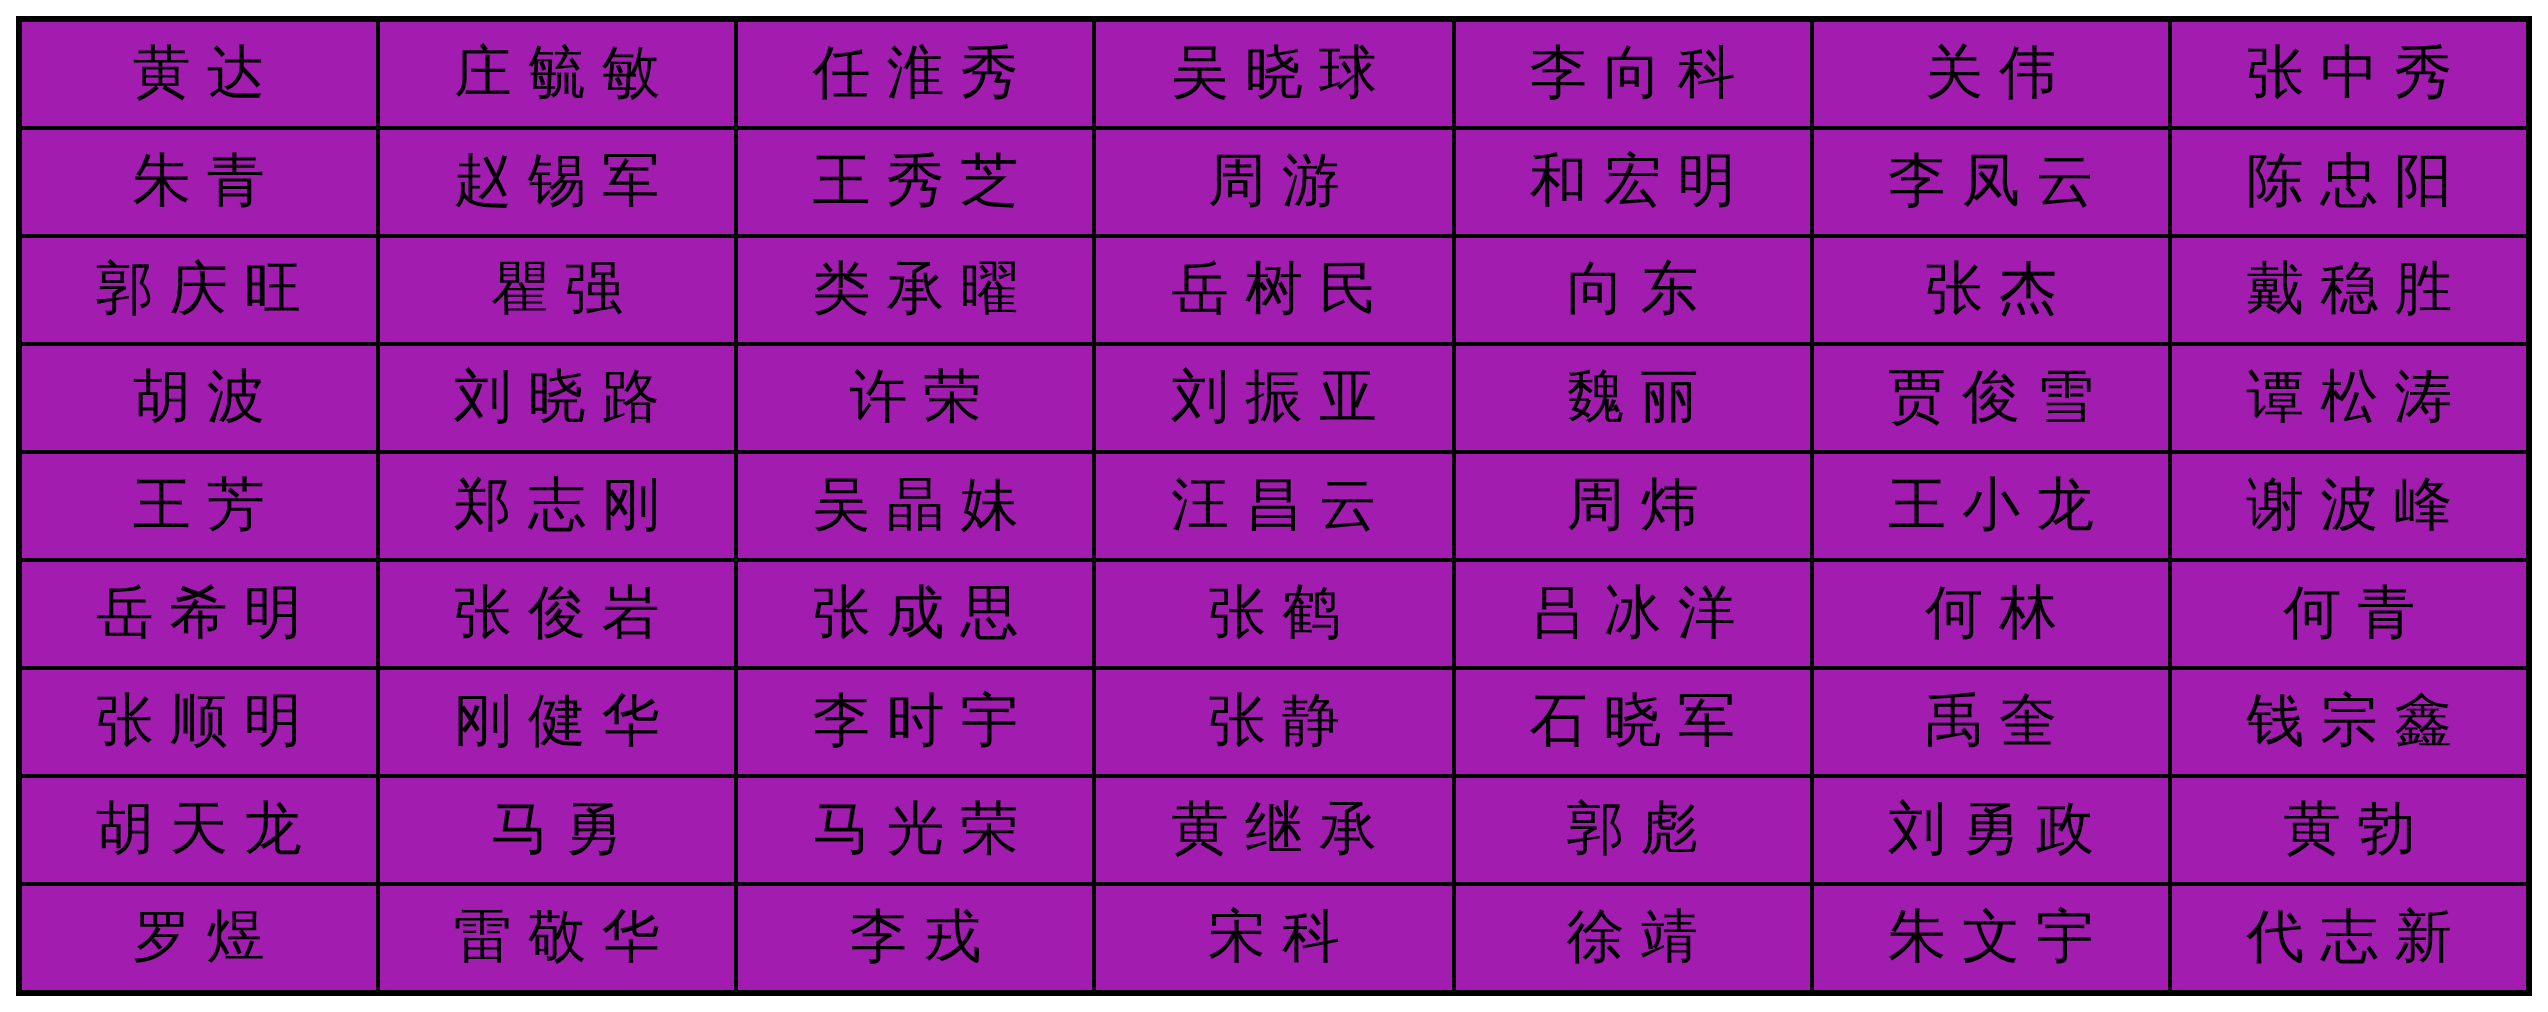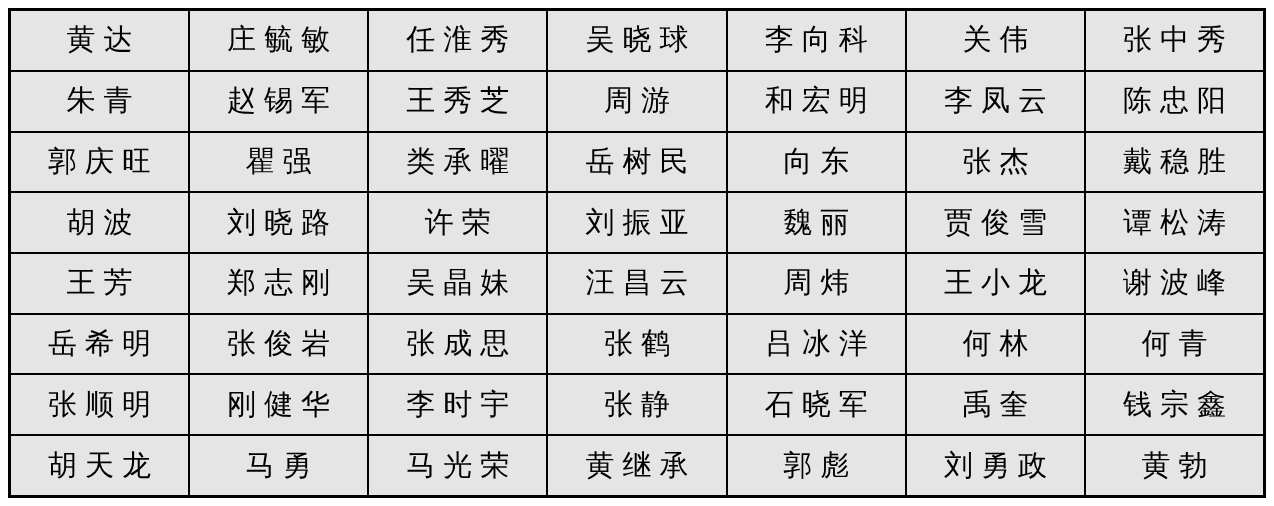--- a/index.html
+++ b/index.html
@@ -10,21 +10,21 @@
     height: 506px;
     overflow: hidden;
   }
   .name-table {
     margin: 8px;
     width: 1258px;
     height: 490px;
     border-collapse: collapse;
     table-layout: fixed;
     border: 3px solid #000000;
-    background: #e5e5e5;
+    background: #a21caf;
   }
   .name-table td {
     border: 2px solid #000000;
     text-align: center;
     vertical-align: middle;
     padding: 0;
     color: #000000;
     font-family: "DejaVu Serif", "Liberation Serif", serif;
     font-size: 29px;
     letter-spacing: 8px;
@@ -103,14 +103,23 @@
     </tr>
     <tr>
       <td>胡天龙</td>
       <td>马勇</td>
       <td>马光荣</td>
       <td>黄继承</td>
       <td>郭彪</td>
       <td>刘勇政</td>
       <td>黄勃</td>
     </tr>
+    <tr>
+      <td>罗煜</td>
+      <td>雷敬华</td>
+      <td>李戎</td>
+      <td>宋科</td>
+      <td>徐靖</td>
+      <td>朱文宇</td>
+      <td>代志新</td>
+    </tr>
   </tbody>
 </table>
 
 </body></html>

